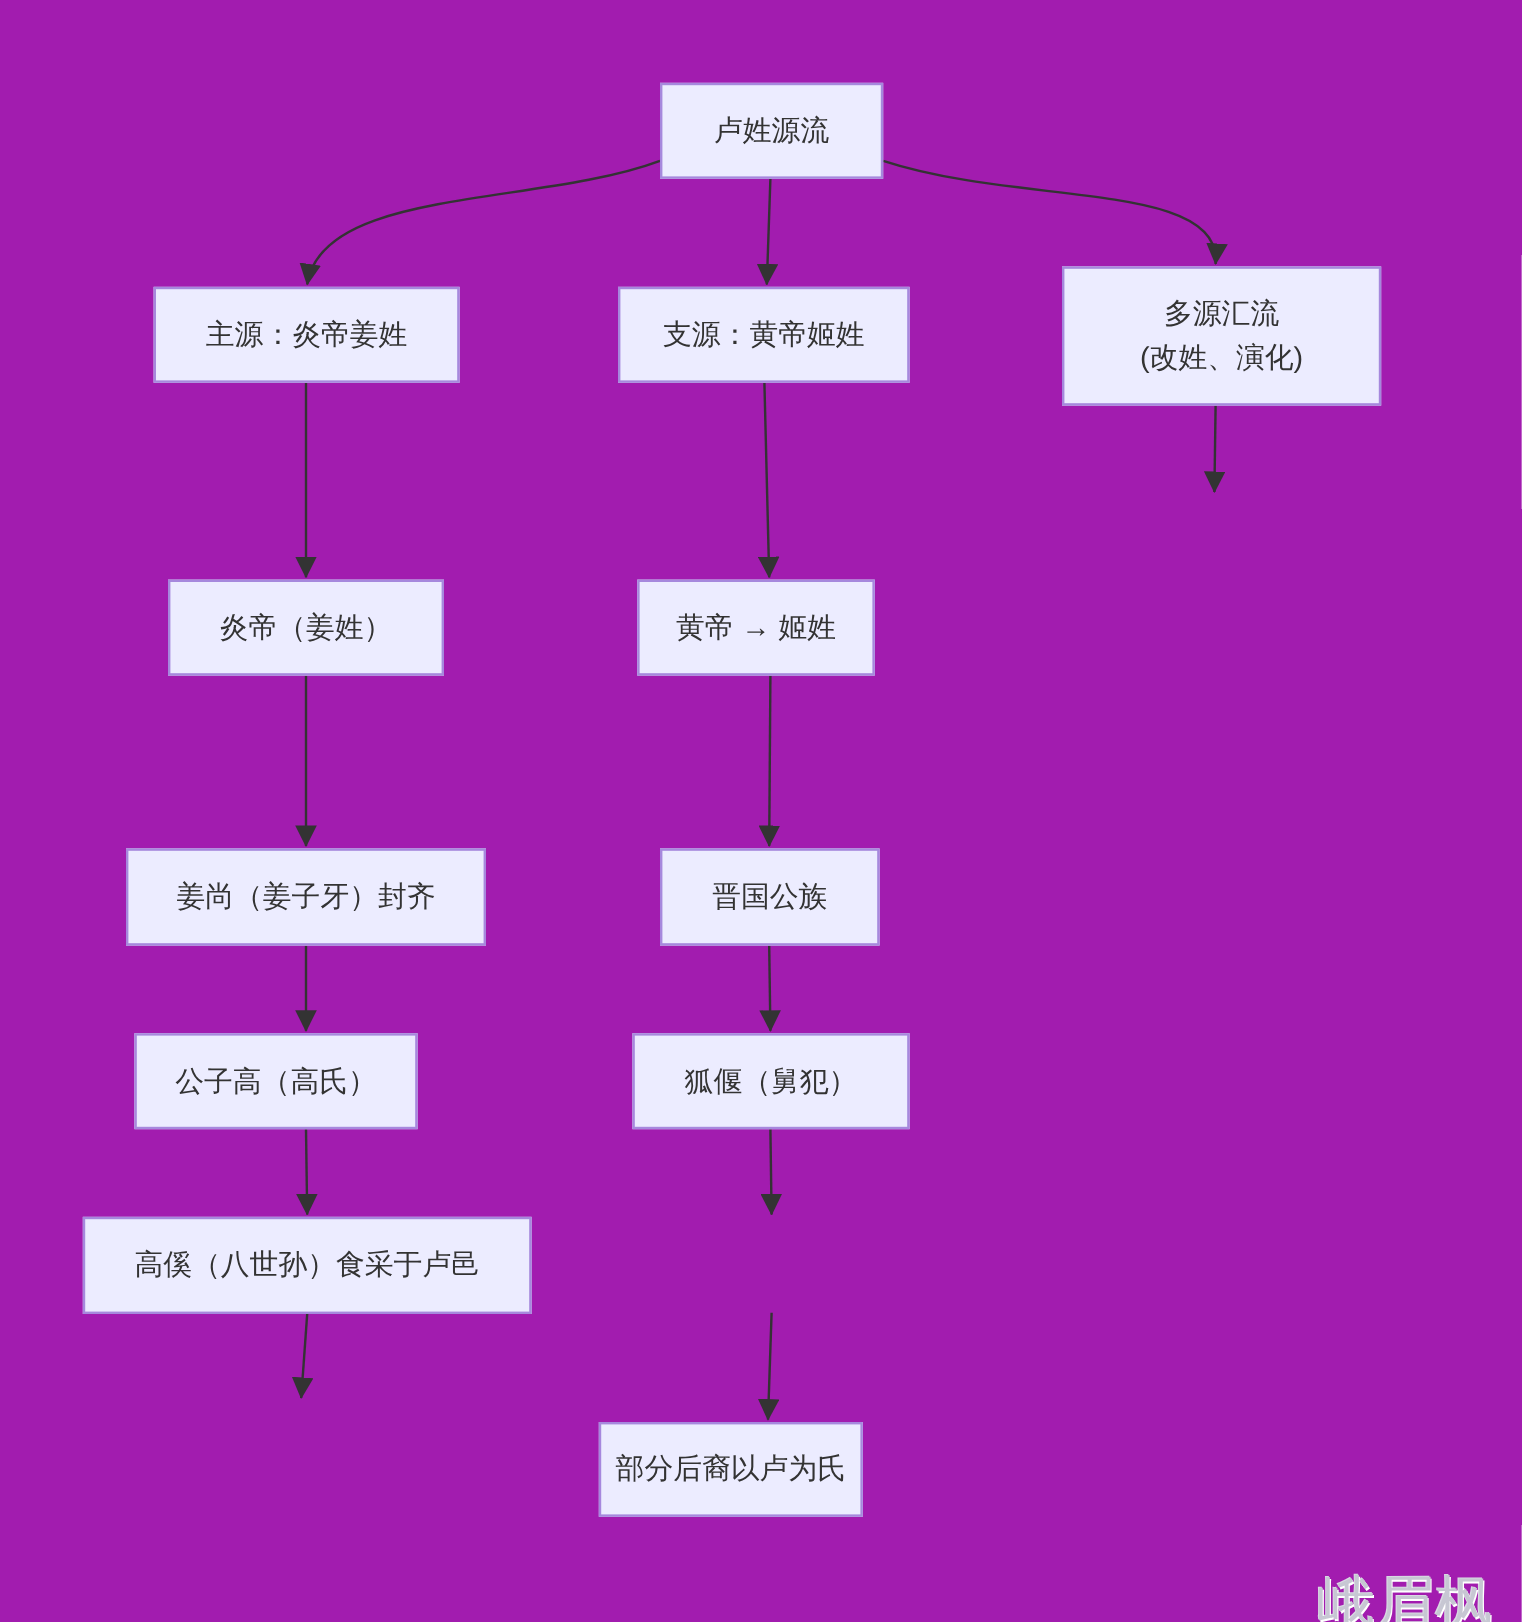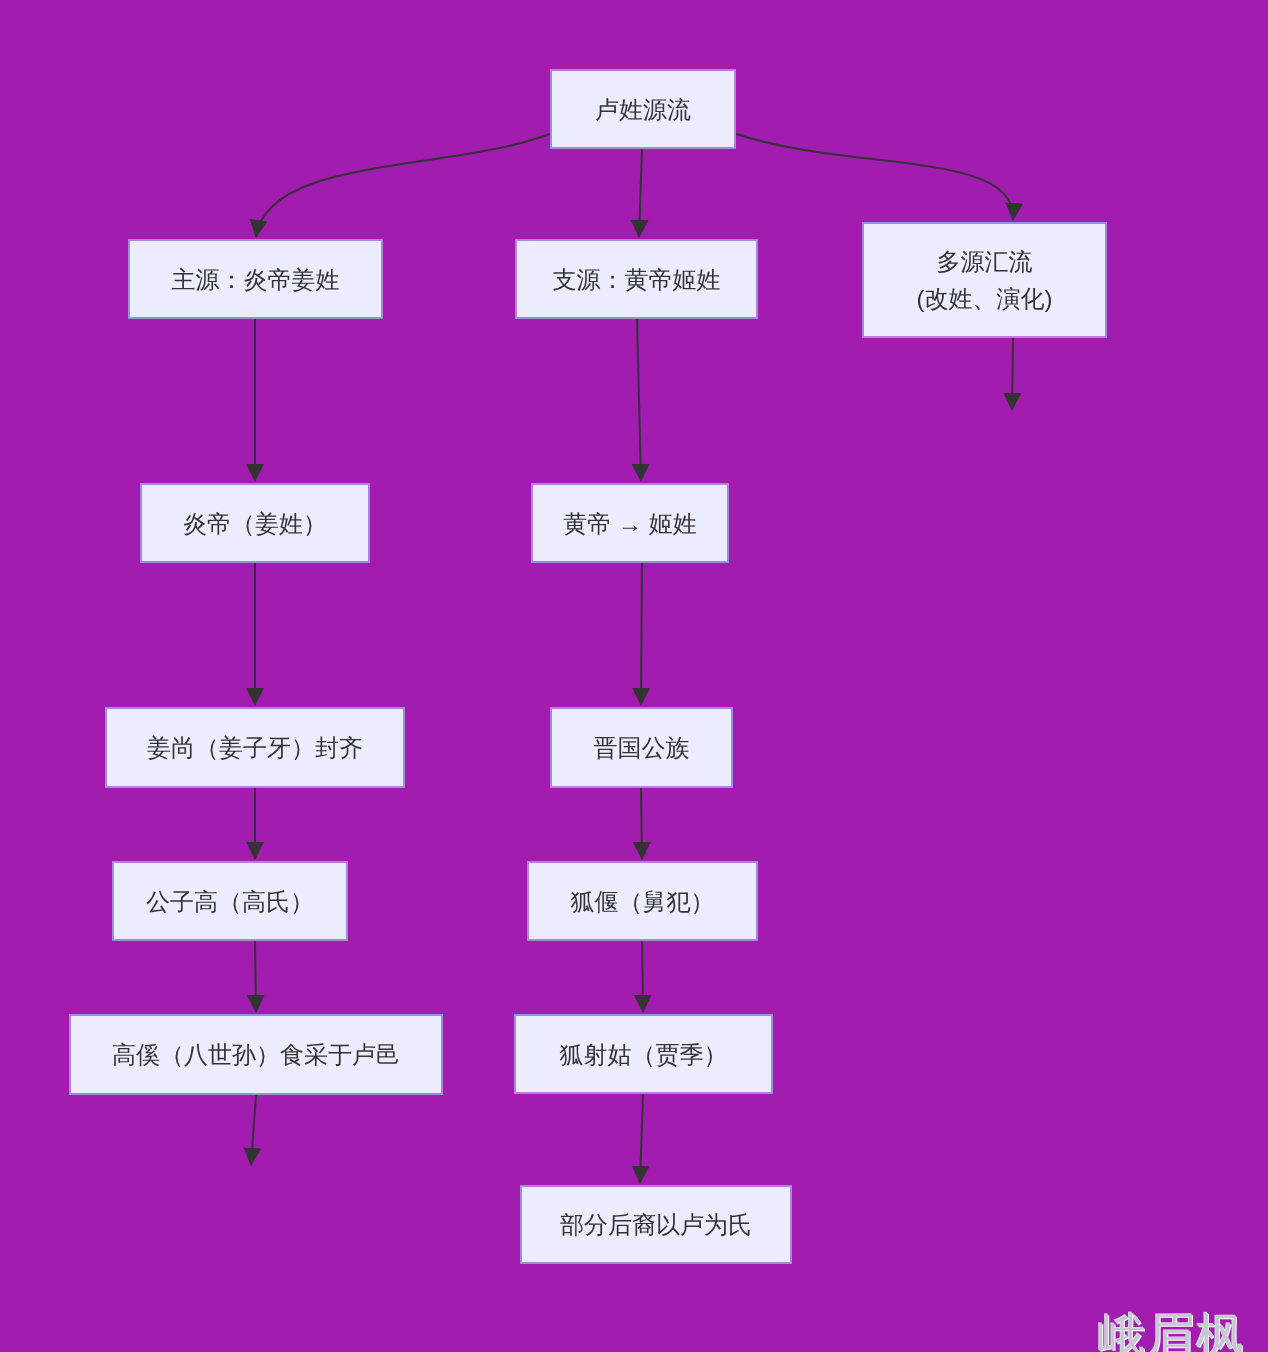--- a/index.html
+++ b/index.html
@@ -115,27 +115,24 @@
   </div>
   <div class="node" style="left:531px;top:483px;width:198px;height:80px">
     <span class="line">黄帝 → 姬姓</span>
   </div>
   <div class="node" style="left:550px;top:707px;width:183px;height:81px">
     <span class="line">晋国公族</span>
   </div>
   <div class="node" style="left:527px;top:861px;width:231px;height:80px">
     <span class="line">狐偃（舅犯）</span>
   </div>
-  <div class="node" style="left:514px;top:1014px;width:259px;height:80px">
-    <span class="line">狐射姑（贾季）</span>
-  </div>
-  <div class="node" style="left:520px;top:1185px;width:272px;height:79px">
+  <div class="node" style="left:499px;top:1185px;width:220px;height:79px">
     <span class="line">部分后裔以卢为氏</span>
   </div>
 
-  <div class="node" style="left:862px;top:222px;width:245px;height:116px">
+  <div class="node" style="left:885px;top:222px;width:266px;height:116px">
     <span class="line">多源汇流</span>
     <span class="line">(改姓、演化)</span>
   </div>
 
   <div class="watermark">峨眉枫</div>
 
 </div>
 
 </body></html>

